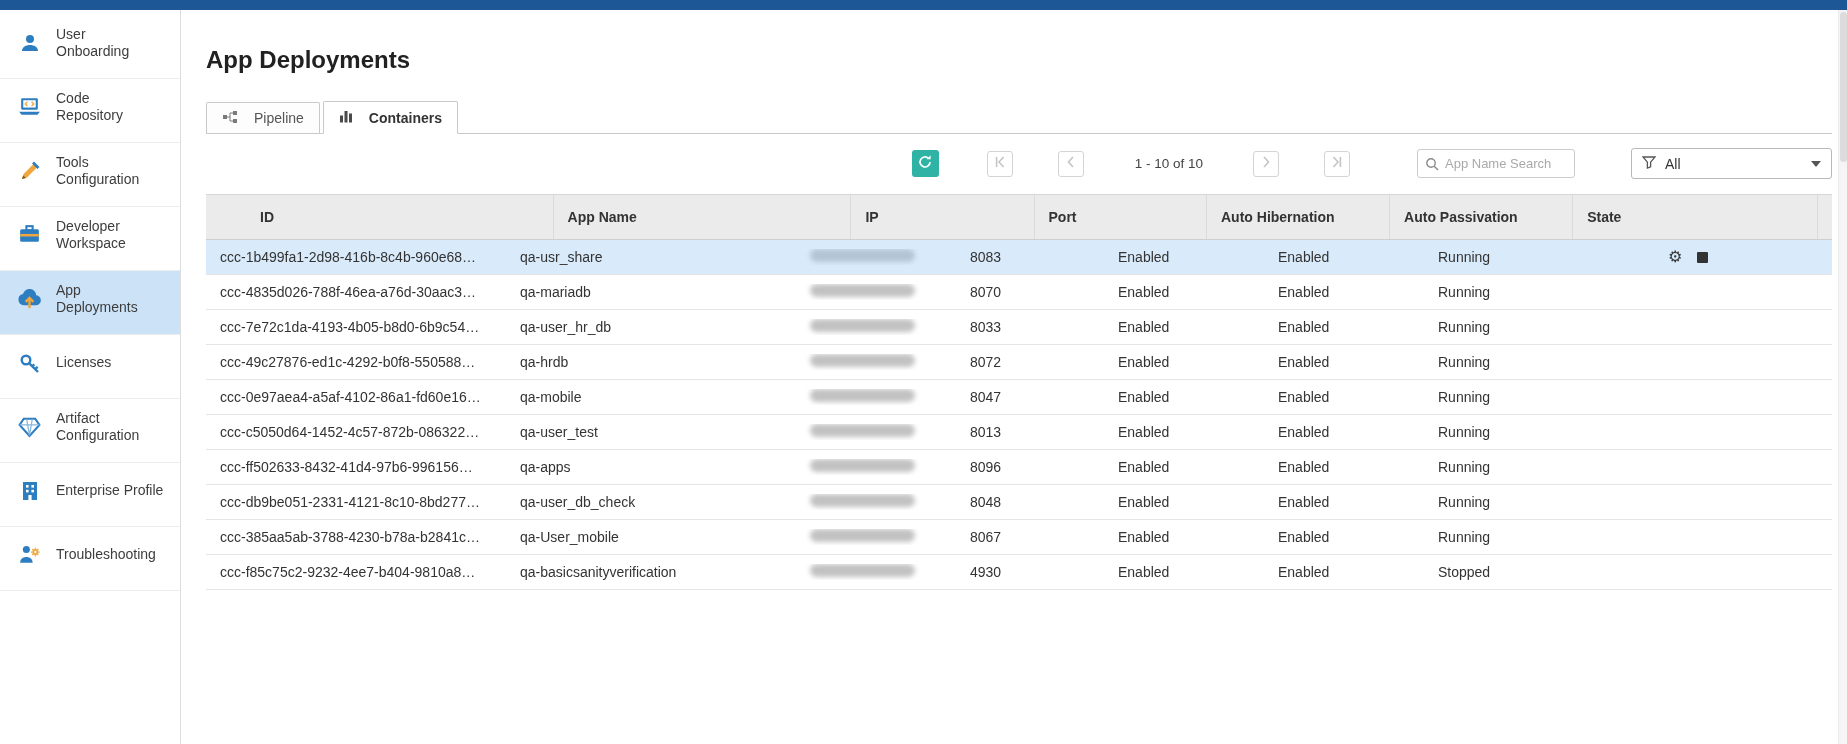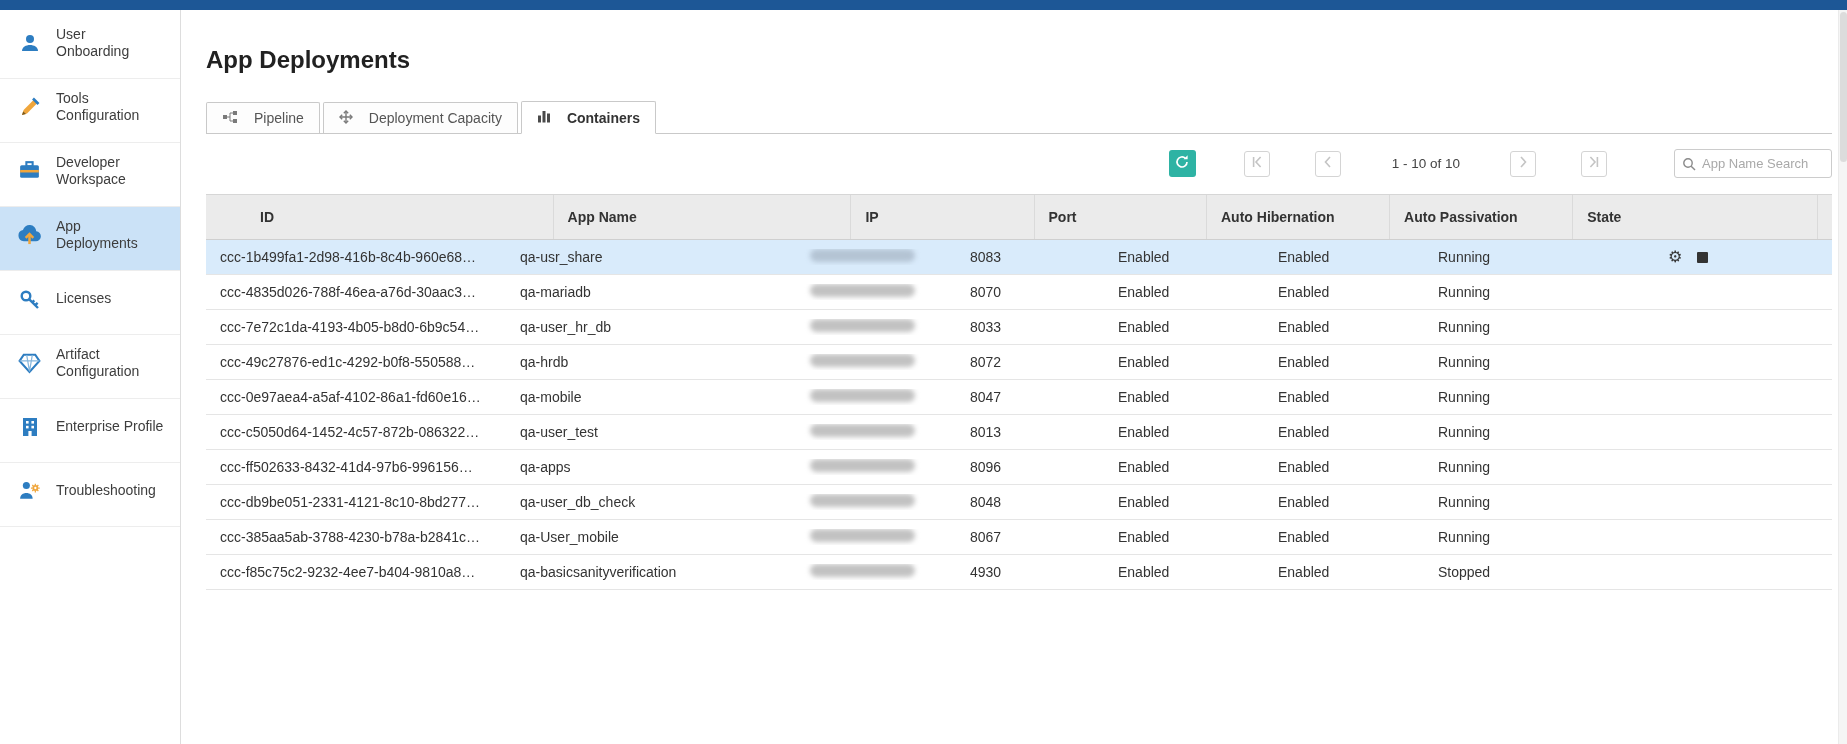--- a/index.html
+++ b/index.html
@@ -93,20 +93,32 @@
     <span class="nicon">
       <svg width="24" height="24" viewBox="0 0 24 24">
           <circle cx="12" cy="8" r="4" fill="#2d7dc1"></circle>
           <path d="M4 20c0-4 4-6 8-6s8 2 8 6z" fill="#2d7dc1"></path>
         </svg>
     </span>
     <span class="nlabel">User
 Onboarding</span>
   </div>
 
+  <div class="nav-item">
+    <span class="nicon">
+      <svg width="25" height="25" viewBox="0 0 24 24">
+          <rect x="4" y="4" width="16" height="11" rx="1" fill="#2d7dc1"></rect>
+          <rect x="6" y="6" width="12" height="7" fill="#fff"></rect>
+          <path d="M2 17h20l-2.4 3H4.4z" fill="#2d7dc1"></path>
+          <path d="M10 7.5 8 9.5l2 2M14 7.5l2 2-2 2" stroke="#f0a63c" stroke-width="1.3" fill="none"></path>
+        </svg>
+    </span>
+    <span class="nlabel">Code
+Repository</span>
+  </div>
 
   <div class="nav-item">
     <span class="nicon">
       <svg width="24" height="24" viewBox="0 0 24 24">
           <path d="M4 20l1.6-5L16 4.6 19.4 8 9 18.4z" fill="#f0a63c"></path>
           <path d="M15 3.5 20.5 9" stroke="#2d7dc1" stroke-width="2.6"></path>
           <path d="M4 20l1.2-3.6L8 19z" fill="#7b5a1e"></path>
         </svg>
     </span>
     <span class="nlabel">Tools
@@ -198,29 +210,20 @@
       <span>
         <svg width="16" height="14" viewBox="0 0 16 14">
             <rect x="1" y="5" width="4" height="4" fill="#7a7a7a"></rect>
             <rect x="11" y="1" width="4" height="4" fill="#7a7a7a"></rect>
             <rect x="11" y="9" width="4" height="4" fill="#7a7a7a"></rect>
             <path d="M5 7h3V3h3M8 7v4h3" stroke="#7a7a7a" fill="none"></path>
           </svg>
       </span>
       <span>Pipeline</span>
     </div>
-    <div class="tab">
-      <span>
-        <svg width="14" height="14" viewBox="0 0 14 14">
-            <path d="M7 1v12M1 7h12" stroke="#7a7a7a" stroke-width="1.4"></path>
-            <path d="M4.8 3.2 7 1l2.2 2.2M4.8 10.8 7 13l2.2-2.2M3.2 4.8 1 7l2.2 2.2M10.8 4.8 13 7l-2.2 2.2" fill="none" stroke="#7a7a7a" stroke-width="1.4"></path>
-          </svg>
-      </span>
-      <span>Deployment Capacity</span>
-    </div>
     <div class="tab active">
       <span>
         <svg width="14" height="13" viewBox="0 0 14 13">
             <rect x="1" y="5.5" width="3" height="7" fill="#4a4a4a"></rect>
             <rect x="5.5" y="1" width="3" height="11.5" fill="#4a4a4a"></rect>
             <rect x="10" y="3.5" width="3" height="9" fill="#4a4a4a"></rect>
           </svg>
       </span>
       <span>Containers</span>
     </div>
@@ -271,20 +274,29 @@
     <div class="search-box">
       <span>
         <svg width="14" height="14" viewBox="0 0 14 14">
             <circle cx="6" cy="6" r="4.2" fill="none" stroke="#8a8a8a" stroke-width="1.4"></circle>
             <path d="M9.2 9.2 13 13" stroke="#8a8a8a" stroke-width="1.4"></path>
           </svg>
       </span>
       <input type="text" placeholder="App Name Search" style="">
     </div>
 
+    <div class="filter-select">
+      <span>
+        <svg width="14" height="13" viewBox="0 0 14 13">
+            <path d="M1 1h12L8.6 6.2v4.6L5.4 12V6.2z" fill="none" stroke="#555" stroke-width="1.3"></path>
+          </svg>
+      </span>
+      <span class="fval">All</span>
+      <span class="caret"></span>
+    </div>
   </div>
 
   <div class="table">
     <div class="thead">
       <div class="hcell col-id">ID</div>
       <div class="hcell col-app">App Name</div>
       <div class="hcell col-ip">IP</div>
       <div class="hcell col-port">Port</div>
       <div class="hcell col-hib">Auto Hibernation</div>
       <div class="hcell col-pas">Auto Passivation</div>

